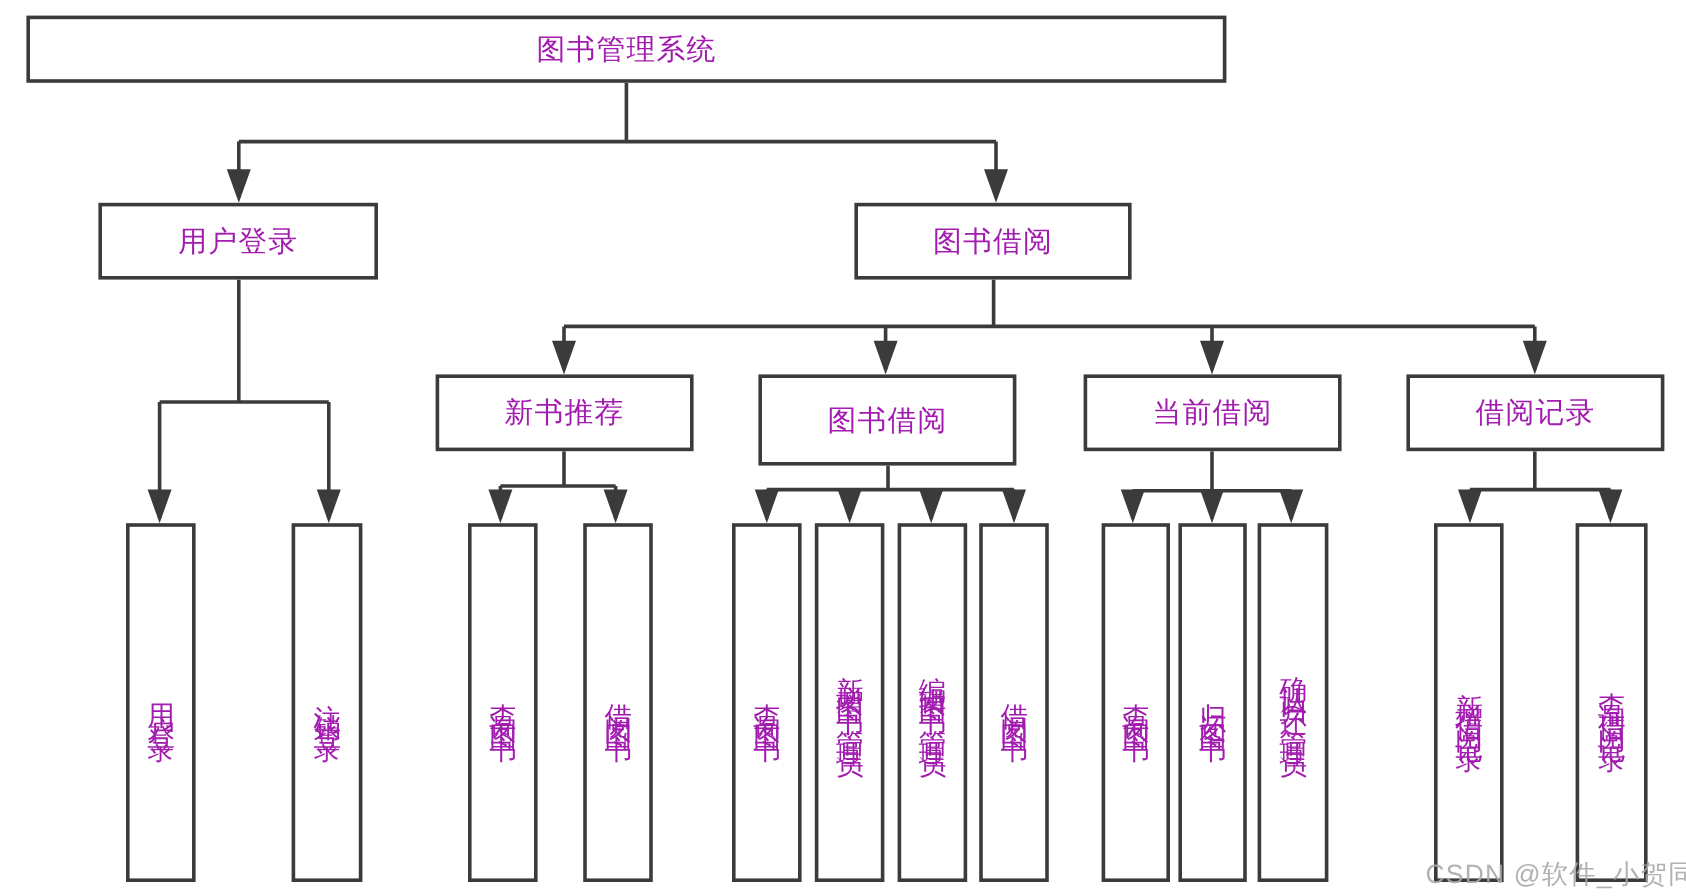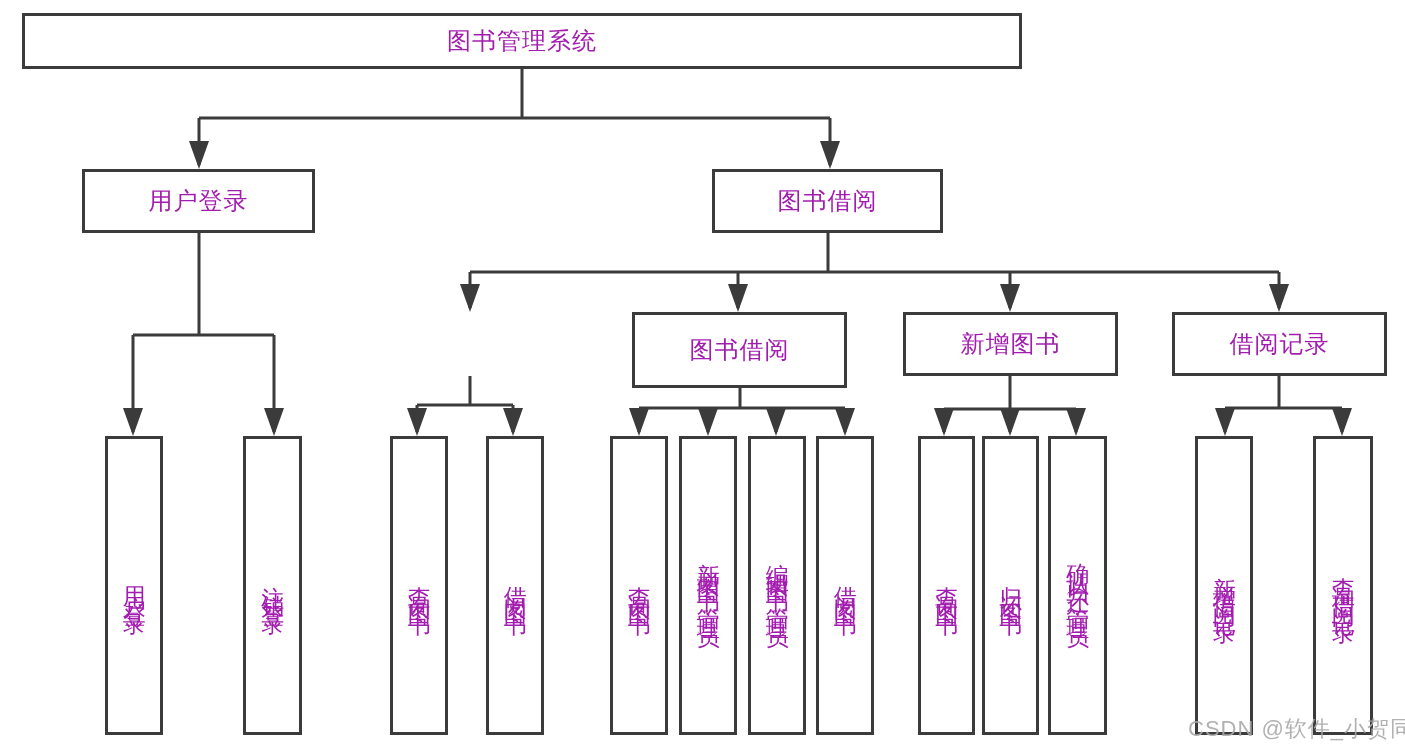--- a/index.html
+++ b/index.html
@@ -85,22 +85,23 @@
       <polygon points="1215,408 1235,408 1225,436"></polygon>
       <polygon points="1332,408 1352,408 1342,436"></polygon>
     </g>
   </svg>
 
   <div class="box h" style="left:22px;top:13px;width:1000px;height:56px">图书管理系统</div>
 
   <div class="box h" style="left:82px;top:169px;width:233px;height:64px">用户登录</div>
   <div class="box h" style="left:712px;top:169px;width:231px;height:64px">图书借阅</div>
 
+  <div class="box h" style="left:363px;top:312px;width:215px;height:64px">新书推荐</div>
   <div class="box h" style="left:632px;top:312px;width:215px;height:76px">图书借阅</div>
-  <div class="box h" style="left:903px;top:312px;width:215px;height:64px">新增图书</div>
+  <div class="box h" style="left:903px;top:312px;width:215px;height:64px">当前借阅</div>
   <div class="box h" style="left:1172px;top:312px;width:215px;height:64px">借阅记录</div>
 
   <div class="box v" style="left:105px;top:436px;width:58px;height:299px">用户登录</div>
   <div class="box v" style="left:243px;top:436px;width:59px;height:299px">注销登录</div>
 
   <div class="box v" style="left:390px;top:436px;width:58px;height:299px">查询图书</div>
   <div class="box v" style="left:486px;top:436px;width:58px;height:299px">借阅图书</div>
 
   <div class="box v" style="left:610px;top:436px;width:58px;height:299px">查询图书</div>
   <div class="box v" style="left:679px;top:436px;width:58px;height:299px">新增图书（管理员）</div>

